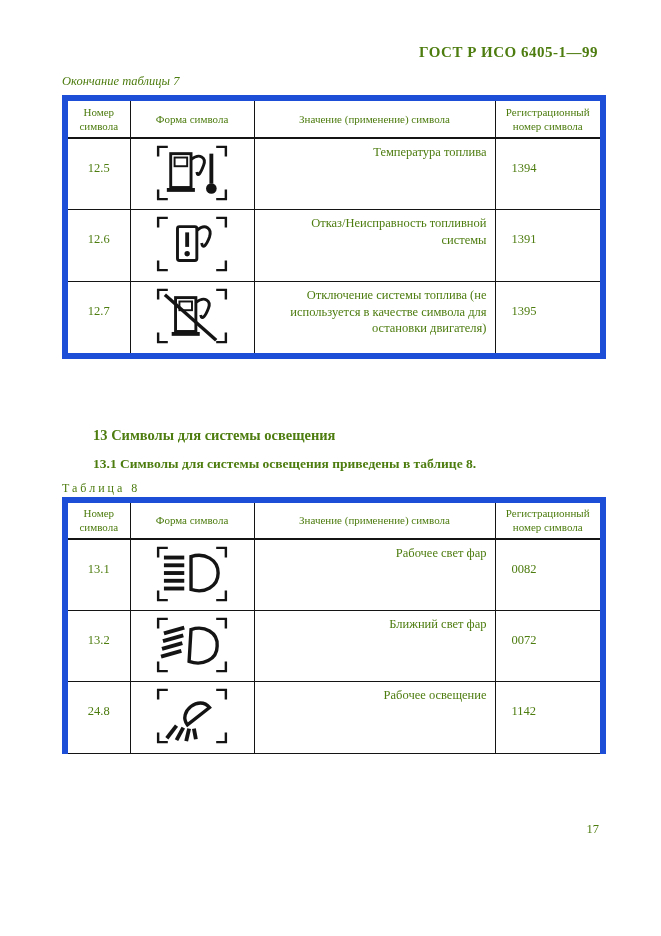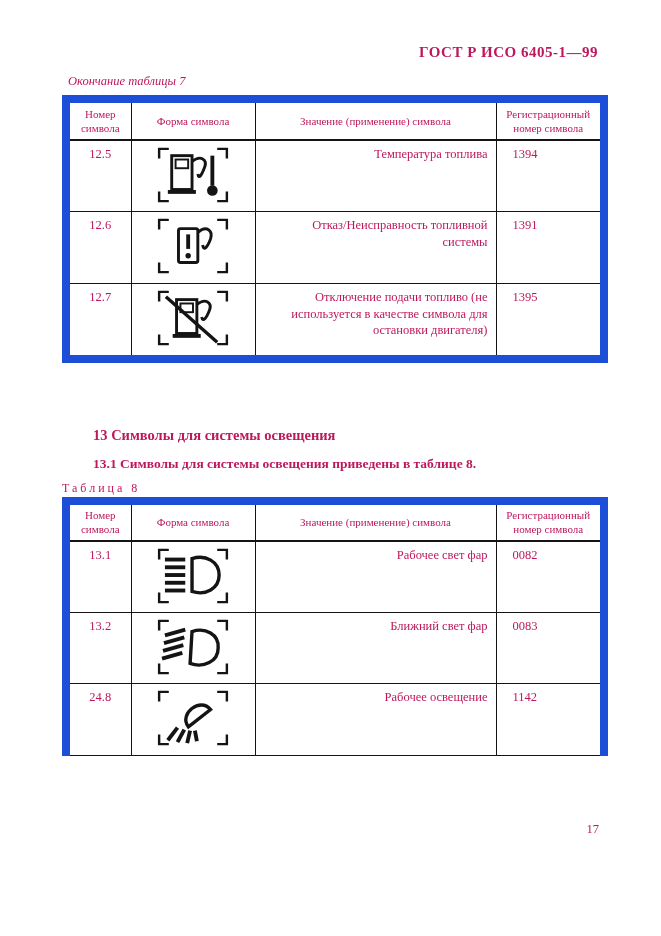--- a/index.html
+++ b/index.html
@@ -1,53 +1,53 @@
 <!DOCTYPE html>
 <html><head>
 <meta charset="utf-8">
 <style>
   html,body { margin:0; padding:0; background:#e8e8e8; }
   .page {
     position:relative;
     width:661px; height:936px;
     background:#ffffff;
     font-family:"Liberation Serif", serif;
-    color:#be185d;
+    color:#4d7c0f;
     overflow:hidden;
   }
   .doc-title {
     position:absolute; top:44px; right:63px;
     font-size:15px; font-weight:bold; letter-spacing:0.5px;
   }
   .t7-caption {
-    position:absolute; top:74px; left:68px;
+    position:absolute; top:74px; left:62px;
     font-size:12.5px; font-style:italic;text-align:right;
   }
   table {
     position:absolute; left:62px;
     border-collapse:collapse; table-layout:fixed;
     width:538px;
-    border:8px solid #1d4ed8;
+    border:6px solid #1d4ed8;
   }
   #table7 { top:95px; }
   #table8 { top:497px; border-bottom:none; }
   th {
     border:1px solid #141414;
     border-bottom:2px solid #141414;
     font-weight:normal; font-size:11px; line-height:1.3;
     text-align:center; vertical-align:middle;
     padding:3px 4px;
   }
   #table7 th { height:30px; }
   #table8 th { height:28px; }
   td {
     border:1px solid #141414;
     vertical-align:top;
     font-size:12.5px; line-height:1.3;
-    padding:5px 4px 2px 4px;
+    padding:21px 4px 2px 4px;
   }
   #table8 tr.cut td { border-bottom:none; }
   td.c-num { text-align:center; }
   td.c-sym { text-align:center; padding-top:4px; }
   td.c-mean { text-align:right; padding:5px 8px 2px 6px; text-indent:14px; }
   td.c-reg { text-align:left; padding-left:16px; }
   .icon { display:inline-block; }
   .section-heading {
     position:absolute; top:427px; left:93px;
     font-size:14.5px; font-weight:bold;
@@ -132,21 +132,21 @@
             <path d="M4,14 V4 H14 M64,4 H74 V14 M4,48 V58 H14 M74,48 V58 H64" stroke="#141414" stroke-width="2.5" fill="none"></path>
             <g stroke="#141414" fill="none" stroke-width="3">
               <rect x="22" y="12" width="21" height="35"></rect>
               <rect x="26" y="16" width="13" height="9" stroke-width="2"></rect>
               <path d="M43,17 C52,10 59,15 56,23 C53,31 49,36 48,30"></path>
               <line x1="18" y1="49.5" x2="47" y2="49.5" stroke-width="4"></line>
             </g>
             <line x1="11" y1="9" x2="64" y2="56" stroke="#141414" stroke-width="3.5"></line>
           </svg>
         </td>
-        <td class="c-mean">Отключение подачи топливо (не используется в качестве символа для остановки двигателя)</td>
+        <td class="c-mean">Отключение системы топлива (не используется в качестве символа для остановки двигателя)</td>
         <td class="c-reg">1395</td>
       </tr>
     </tbody>
   </table>
 
   <div class="section-heading">13 Символы для системы освещения</div>
   <div class="section-para">13.1 Символы для системы освещения приведены в таблице 8.</div>
   <div class="t8-caption">Таблица 8</div>
 
   <table id="table8">
@@ -191,21 +191,21 @@
             <g stroke="#141414" stroke-width="4">
               <line x1="10" y1="19" x2="31" y2="13"></line>
               <line x1="9" y1="27" x2="30" y2="21"></line>
               <line x1="8" y1="35" x2="29" y2="29"></line>
               <line x1="7" y1="43" x2="28" y2="37"></line>
             </g>
             <path d="M38,15 L36,48 C50,53 65,46 65,32 C66,18 52,10.5 38,15 Z" stroke="#141414" stroke-width="3.5" fill="none"></path>
           </svg>
         </td>
         <td class="c-mean">Ближний свет фар</td>
-        <td class="c-reg">0083</td>
+        <td class="c-reg">0072</td>
       </tr>
       <tr style="height:72px">
         <td class="c-num">24.8</td>
         <td class="c-sym">
           <svg class="icon" width="78" height="60" viewBox="0 0 78 62">
             <path d="M4,14 V4 H14 M64,4 H74 V14 M4,48 V58 H14 M74,48 V58 H64" stroke="#141414" stroke-width="2.5" fill="none"></path>
             <g transform="rotate(-38 41 26)">
               <path d="M27,33 C27,16 56,16 56,33 Z" stroke="#141414" stroke-width="3.5" fill="none"></path>
             </g>
             <g stroke="#141414" stroke-width="4">

